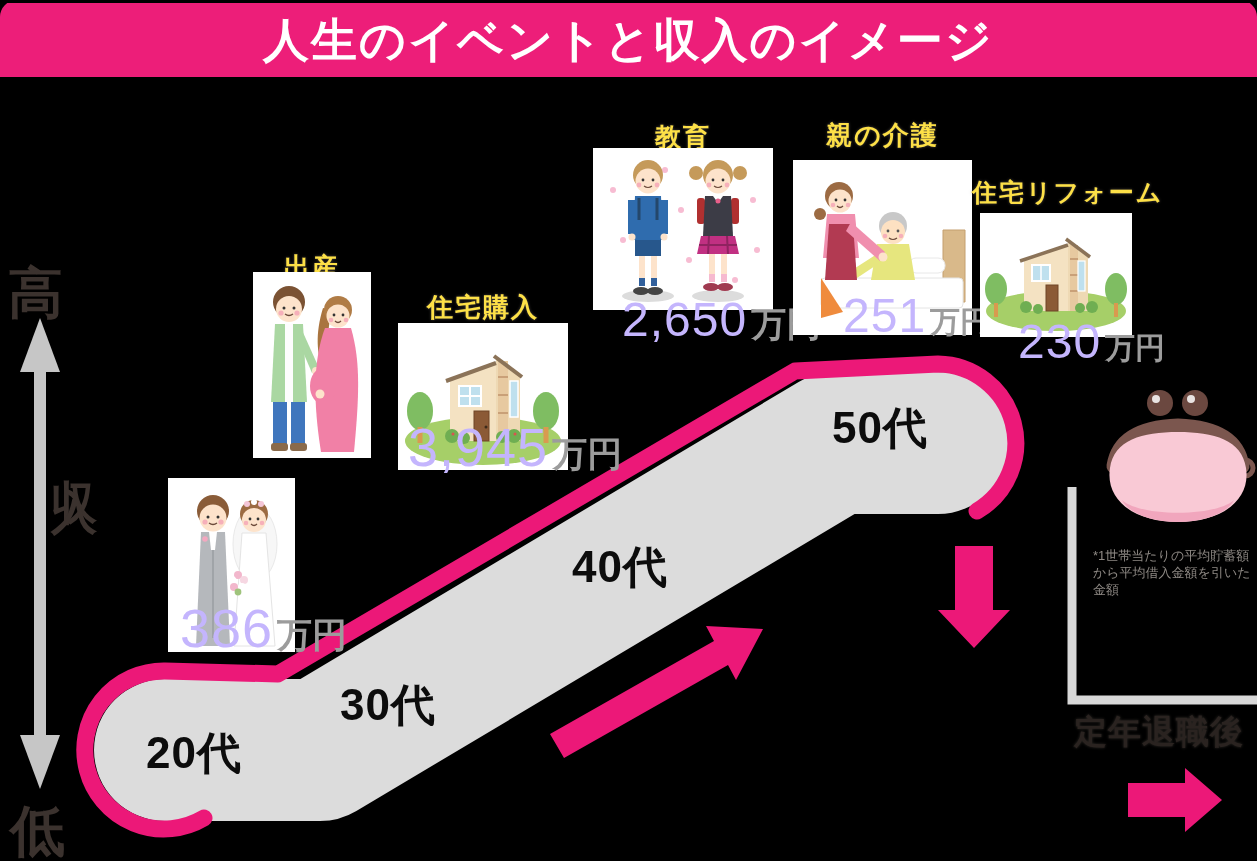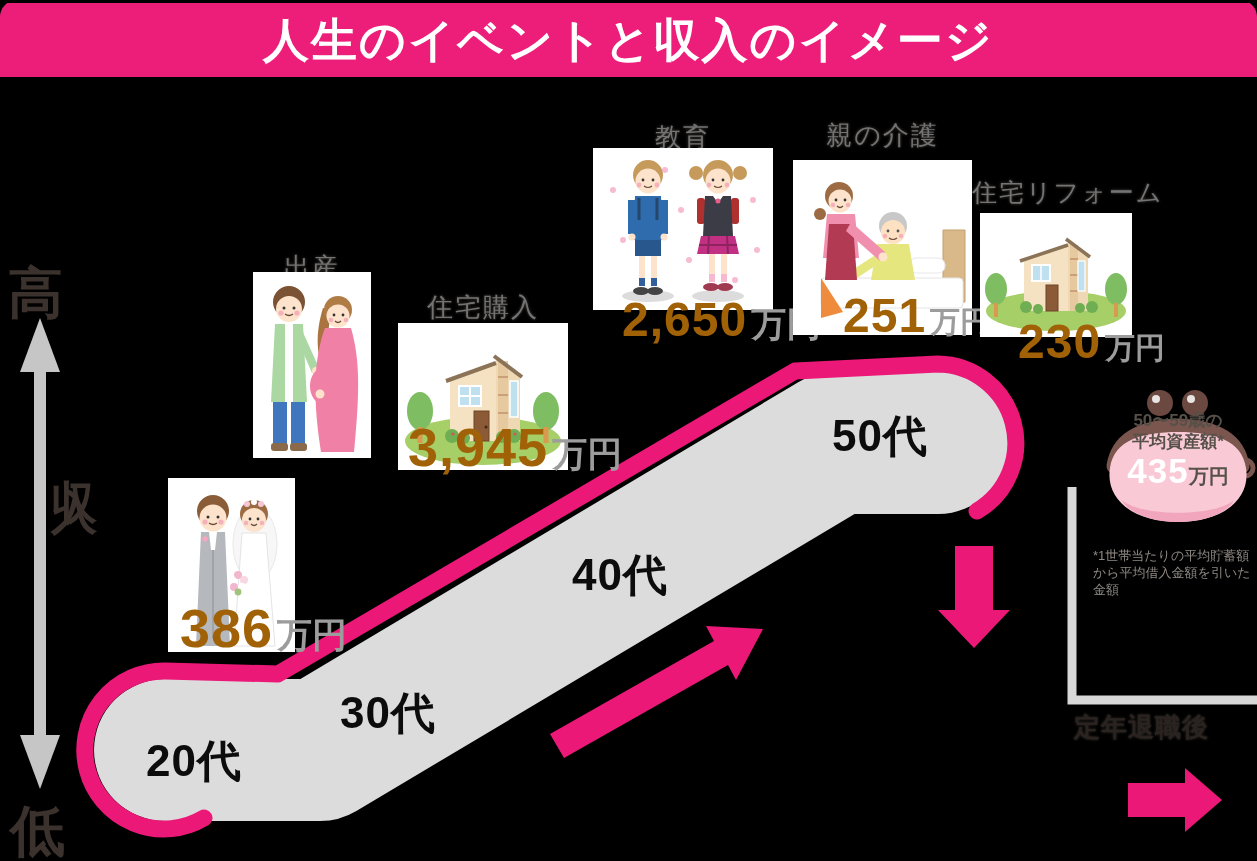--- a/index.html
+++ b/index.html
@@ -9,44 +9,44 @@
   
   #banner{position:absolute;left:0;top:3px;width:1257px;height:74px;background:#ed1e79;}
   #title{width:100%;height:74px;line-height:74px;text-align:center;color:#fff;
          font-size:46px;font-weight:bold;letter-spacing:2px;}
   
   .axis-char{position:absolute;font-size:55px;font-weight:bold;color:#3b322e;line-height:1;}
   #axis-income{position:absolute;left:52px;top:442px;font-size:46px;font-weight:bold;color:#3b322e;
                writing-mode:vertical-rl;letter-spacing:8px;line-height:1;}
   
   .decade{position:absolute;width:134px;text-align:center;font-size:44px;font-weight:bold;
-          color:#0c0c0c;letter-spacing:1px;margin-top:8px;}
+          color:#0c0c0c;letter-spacing:1px;}
   
   .card{position:absolute;background:#fff;}
-  .event-name{position:absolute;font-weight:normal;font-size:26px;color:#737373;text-align:center;
+  .event-name{position:absolute;font-weight:bold;font-size:26px;color:#fde047;text-align:center;
               letter-spacing:2px;text-shadow:0 0 3px rgba(145,135,128,.55);white-space:nowrap;}
   .price{position:absolute;display:flex;align-items:baseline;gap:4px;white-space:nowrap;}
-  .price .amt{font-weight:bold;color:#a16207;letter-spacing:1px;line-height:1;}
+  .price .amt{font-weight:normal;color:#c4b5fd;letter-spacing:1px;line-height:1;}
   .price .unit{font-weight:bold;color:#9c9c9c;line-height:1;}
   .f52{font-size:54px;} .f48{font-size:48px;} .u34{font-size:35px;} .u30{font-size:30px;}
   #edu-note{position:absolute;left:612px;top:341px;width:152px;text-align:center;font-size:19px;
             font-weight:bold;color:#241c18;line-height:20px;text-shadow:0 0 2px rgba(150,60,110,.45);}
   
   #purse{position:absolute;left:1100px;top:388px;width:156px;height:150px;}
   #purse-text{position:absolute;left:0;top:22px;width:156px;text-align:center;}
   .purse-line{font-size:17px;line-height:21px;font-weight:bold;color:#565049;}
   #purse-amt-row{margin-top:1px;line-height:36px;}
   #purse-amt{font-size:35px;font-weight:bold;color:#fff;letter-spacing:1px;}
   #purse-unit{font-size:20px;font-weight:bold;color:#565049;}
   
   #footnote{position:absolute;left:1093px;top:547px;width:168px;font-size:13px;line-height:17px;
             color:#8f8a85;}
   #footnote span{display:block;}
   
-  #retirement{position:absolute;left:1074px;top:710px;font-size:26px;font-weight:bold;color:#2a2320;
+  #retirement{position:absolute;left:1074px;top:710px;font-size:33px;font-weight:bold;color:#2a2320;
               letter-spacing:1px;text-shadow:0 0 3px rgba(120,110,100,.4);white-space:nowrap;}
   svg{display:block;}
 </style>
 </head>
 <body>
 
 <div id="stage">
 
   <div id="banner">
     <div id="title">人生のイベントと収入のイメージ</div>
@@ -322,27 +322,20 @@
     <svg width="156" height="150" viewBox="0 0 156 150">
       <circle cx="145" cy="80" r="8" fill="none" stroke="#7b564e" stroke-width="5"></circle>
       <path d="M14 78 Q20 40 78 38 Q136 40 142 78" fill="none" stroke="#7b564e" stroke-width="15" stroke-linecap="round"></path>
       <circle cx="60" cy="15" r="13" fill="#6b4840"></circle>
       <circle cx="95" cy="15" r="13" fill="#6b4840"></circle>
       <circle cx="56" cy="11" r="4" fill="#fff" opacity="0.85"></circle>
       <circle cx="91" cy="11" r="4" fill="#fff" opacity="0.85"></circle>
       <path d="M10 80 C14 52 42 44 78 44 C114 44 142 52 146 80 C151 112 122 134 78 134 C34 134 5 112 10 80 Z" fill="#f9c9d5"></path>
       <path d="M22 112 C40 129 116 129 134 112 C128 125 104 134 78 134 C52 134 28 125 22 112 Z" fill="#f1a6bd"></path>
     </svg>
-    <div id="purse-text">
-      <div class="purse-line">50〜59歳の</div>
-      <div class="purse-line">平均資産額*</div>
-      <div id="purse-amt-row">
-        <span id="purse-amt">435</span><span id="purse-unit">万円</span>
-      </div>
-    </div>
   </div>
 
   <div id="footnote">
     <span>*1世帯当たりの平均貯蓄額</span>
     <span>から平均借入金額を引いた</span>
     <span>金額</span>
   </div>
 
   <div id="retirement">定年退職後</div>
 

